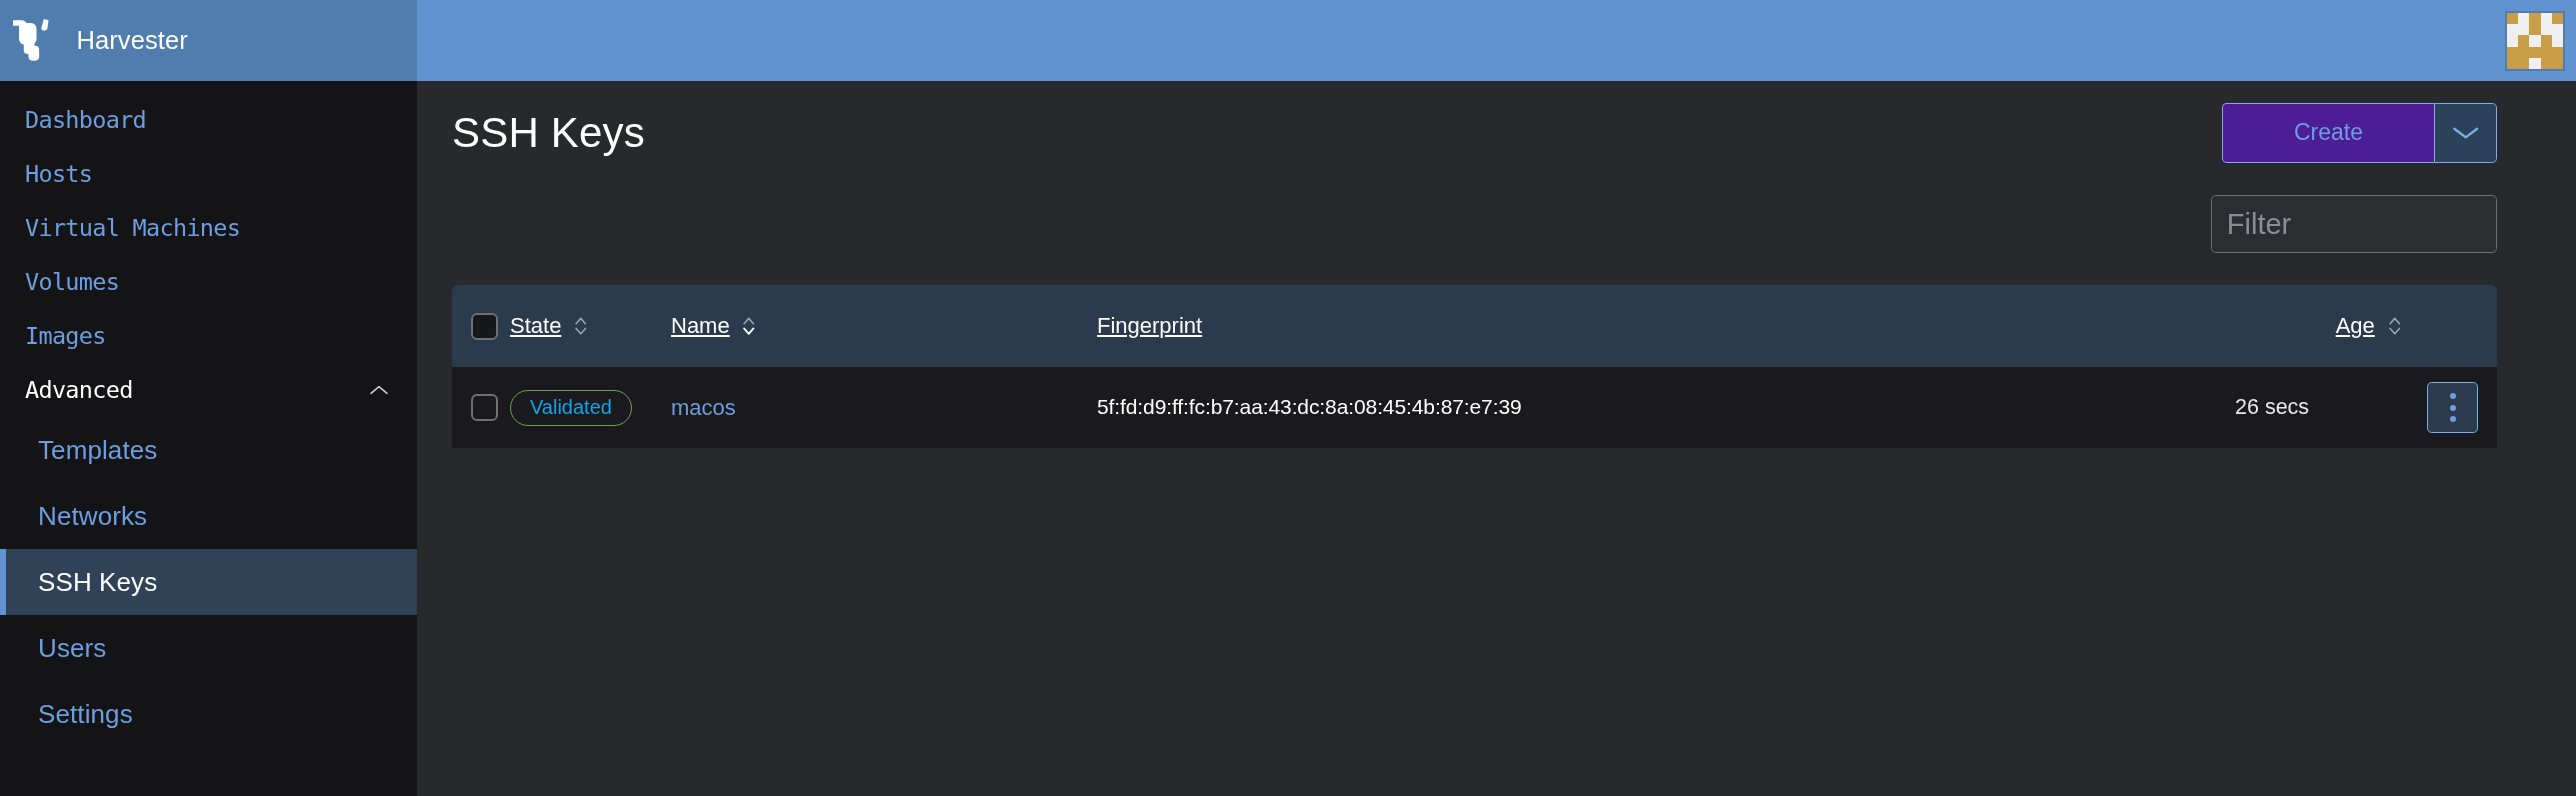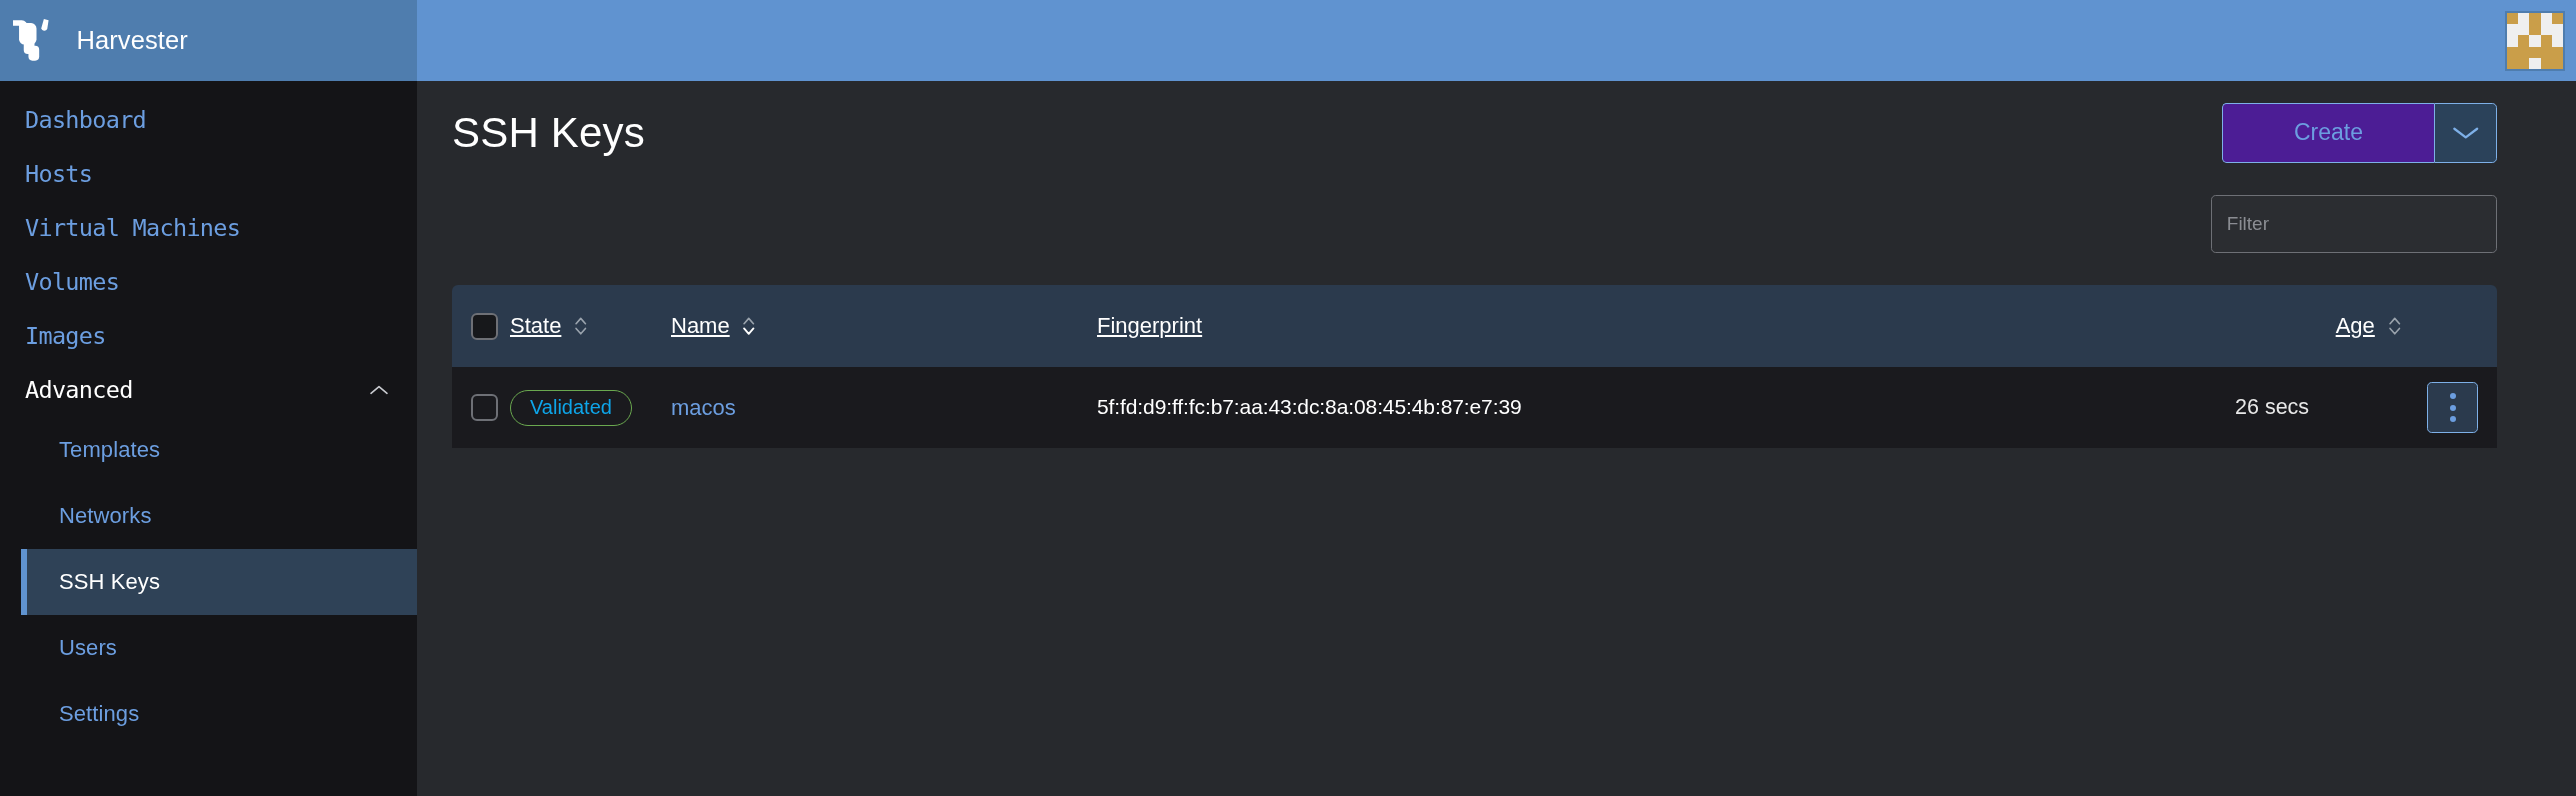--- a/index.html
+++ b/index.html
@@ -96,26 +96,25 @@
     flex: 0 0 20px;
     display: block;
   }
 
   .nav-subitem {
     height: 66px;
     display: flex;
     align-items: center;
     padding-left: 32px;
     color: #6c9ee0;
-    font-size: 22px;
+    font-size: 26px;
     letter-spacing: 0.1px;
     cursor: pointer;
     white-space: nowrap;
     border-left: 6px solid transparent;
-    margin-left: 21px;
   }
 
   .nav-subitem.active {
     background: #2f4257;
     color: #ffffff;
     border-left: 6px solid #6093d0;
   }
 
   
   .main {
@@ -211,21 +210,21 @@
     padding-top: 20px;
   }
 
   .filter-input {
     width: 286px;
     height: 58px;
     background: #2b2d31;
     border: 1.3px solid #6e7076;
     border-radius: 4.7px;
     color: #7dd3fc;
-    font-size: 19px;
+    font-size: 29px;
     padding: 0 14.8px;
     font-family: "Liberation Sans", "DejaVu Sans", sans-serif;
     outline: none;
   }
 
   .filter-input::placeholder { color: #8b8d93; }
 
   
   .table-wrap { padding-top: 32px; }
 

